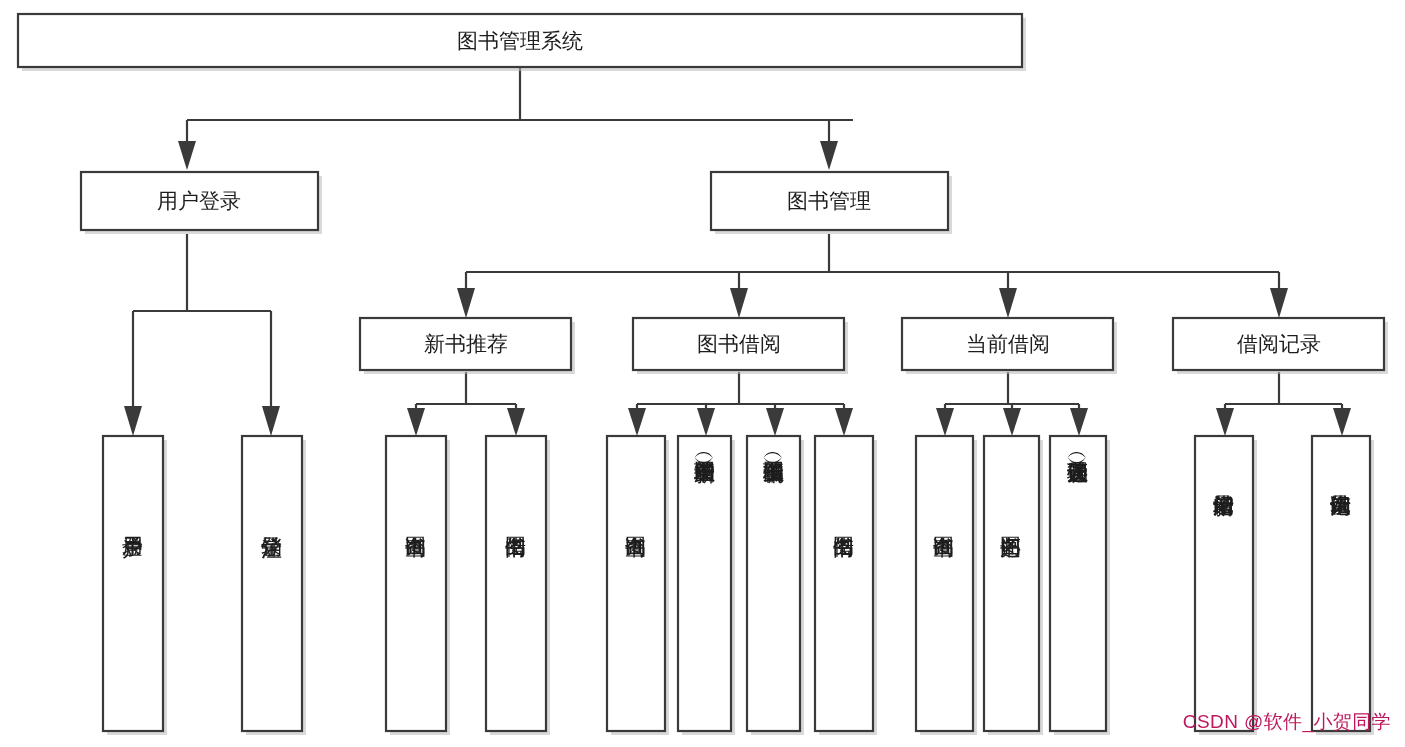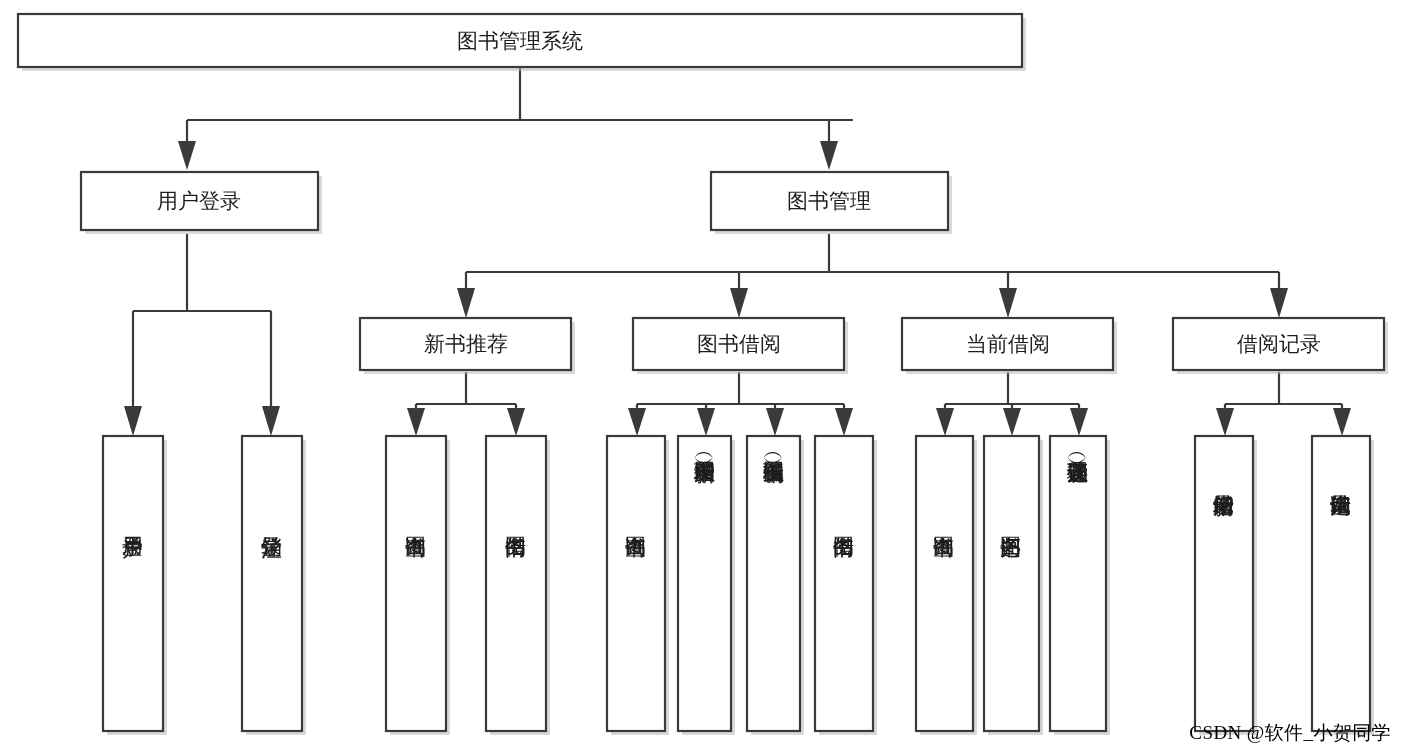--- a/index.html
+++ b/index.html
@@ -57,24 +57,24 @@
   }
   .node-label-v {
     font-family: "Liberation Sans", "DejaVu Sans", sans-serif;
     font-size: 21px;
     fill: #1d1d1d;
     text-anchor: middle;
   }
   .watermark {
     position: absolute;
     right: 14px;
-    bottom: 1px;
-    font-family: Liberation Serif, serif;
+    bottom: 12px;
+    font-family: Liberation Sans, sans-serif;
     font-size: 19px;
-    color: #000000;
+    color: #be185d;
     letter-spacing: 0.4px;
     white-space: nowrap;
     user-select: none;
   }
 </style>
 </head>
 <body>
 
 <div id="diagram-root">
 

